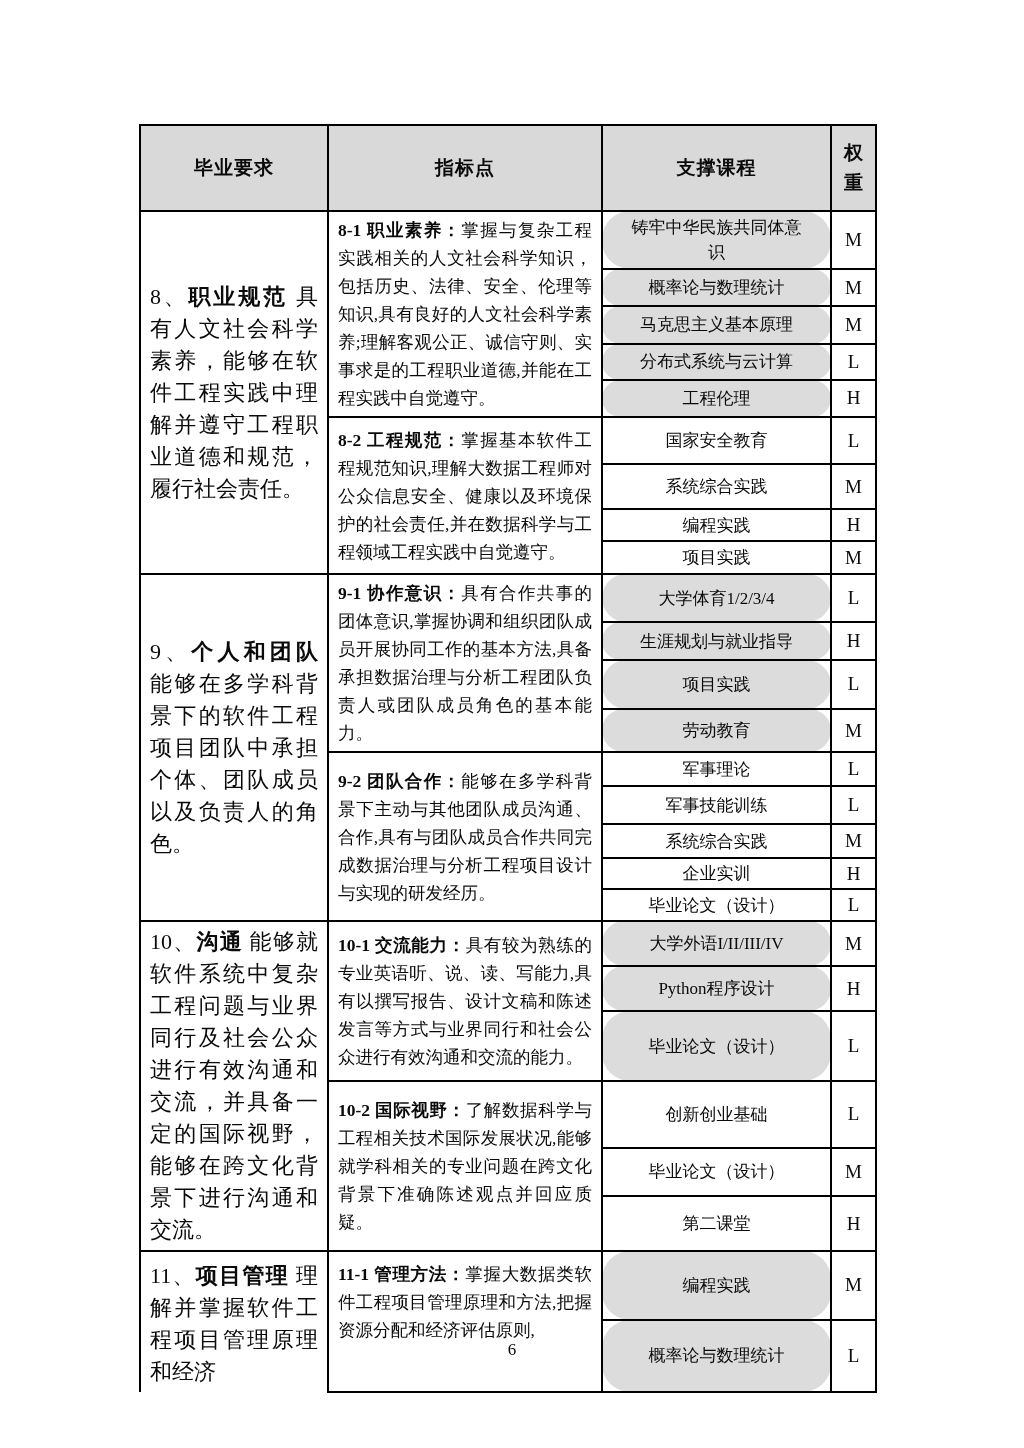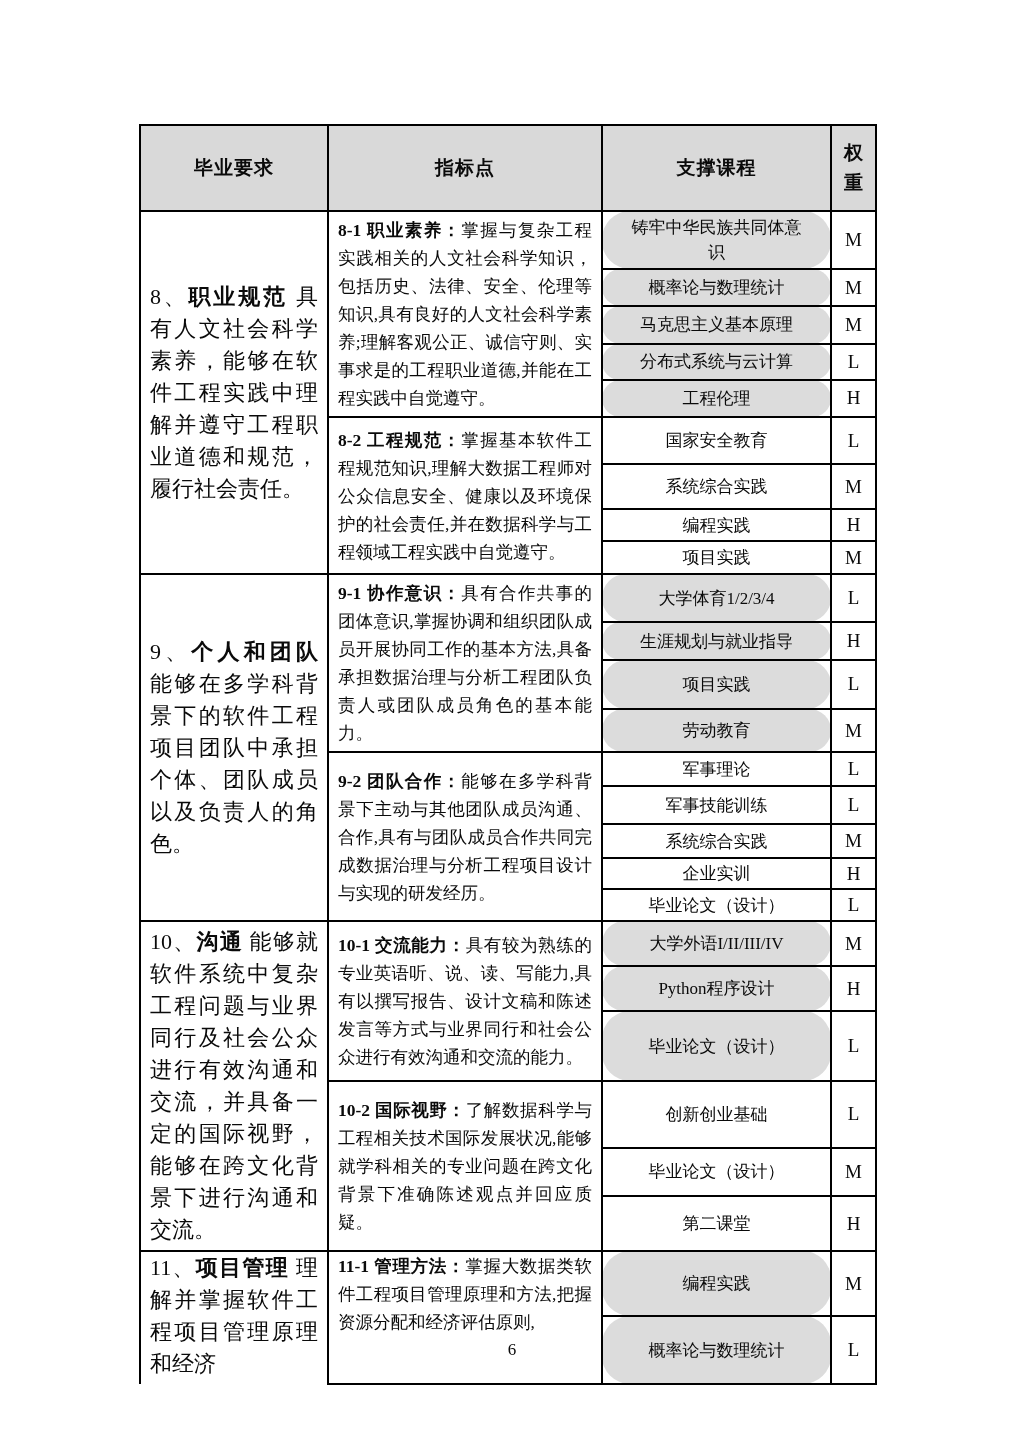--- a/index.html
+++ b/index.html
@@ -42,21 +42,21 @@
     font-size: 17px; line-height: 25px; padding: 2px 22px;
     background: #fff;
     border-radius: 28px;
   }
   .course-cell.shaded { background: #dcdcdc; }
   .weight-cell {
     vertical-align: middle; text-align: center;
     font-size: 19px; background: #fff;
   }
   .cut { border-bottom: none; }
-  .v-top { vertical-align: top; padding-top: 0; margin-left: 40px; }
+  .v-top { vertical-align: top; padding-top: 8px; margin-left: 40px; }
   .page-number {
     position: absolute; left: 0; top: 1340px; width: 100%;
     text-align: center; font-size: 17px;
   }
 </style>
 </head>
 <body>
 
 <table class="sheet-table">
   <colgroup>

